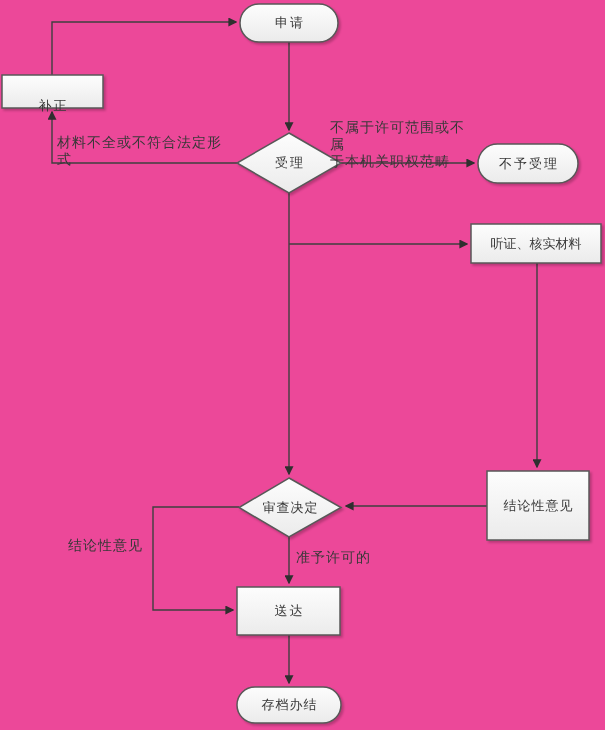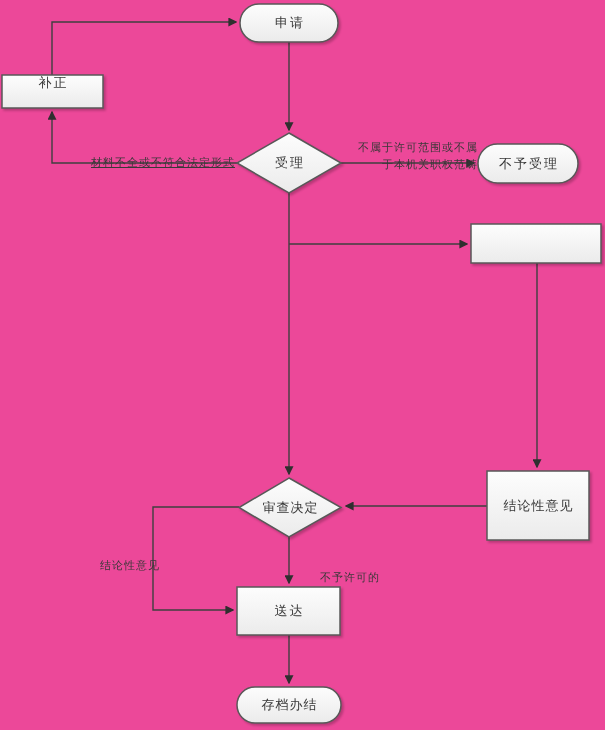--- a/index.html
+++ b/index.html
@@ -7,22 +7,22 @@
   body { font-family:"DejaVu Sans", sans-serif; }
   .canvas { position:relative; width:605px; height:730px; background:#ec4899; overflow:hidden; }
   .layer { position:absolute; left:0; top:0; width:605px; height:730px; }
   .shape { fill:url(#nodeGrad); stroke:#585858; stroke-width:1.5; filter:drop-shadow(2px 2px 1.2px rgba(0,0,0,0.22)); }
   .edge { fill:none; stroke:#3f3f3f; stroke-width:1.4; }
   .node-label {
     position:absolute; display:flex; align-items:center; justify-content:center;
     color:#383838; font-size:13px; letter-spacing:2px; text-indent:2px;
   }
   .edge-label {
-    position:absolute; color:#383838; font-size:11px; text-align:right;
-    white-space:pre-line; line-height:17px; letter-spacing:1px;margin-top:20px;
+    position:absolute; color:#383838; font-size:14px; text-align:left;
+    white-space:pre-line; line-height:17px; letter-spacing:1px;
   }
 </style>
 </head>
 <body>
 
 <div class="canvas">
 
   <svg class="layer" viewBox="0 0 605 730">
     <defs>
       <linearGradient id="nodeGrad" x1="0" y1="0" x2="0" y2="1">
@@ -51,27 +51,28 @@
     <polygon class="shape" points="289,133 341,163 289,193 237,163"></polygon>
     <rect class="shape" x="478" y="144" width="100" height="39" rx="19.5" ry="19.5"></rect>
     <rect class="shape" x="471" y="224" width="130" height="39"></rect>
     <rect class="shape" x="487" y="471" width="102" height="69"></rect>
     <polygon class="shape" points="289,478 341,507.5 289,537 239,507.5"></polygon>
     <rect class="shape" x="237" y="587" width="103" height="48"></rect>
     <rect class="shape" x="237" y="687" width="104" height="36" rx="18" ry="18"></rect>
   </svg>
 
   <div class="node-label" style="left:240px; top:4px;   width:98px;  height:38px;">申请</div>
-  <div class="node-label" style="left:2px;   top:66px;  width:101px; height:33px;">补正</div>
+  <div class="node-label" style="left:2px;   top:89px;  width:101px; height:33px;">补正</div>
   <div class="node-label" style="left:478px; top:144px; width:100px; height:39px;">不予受理</div>
   <div class="node-label" style="left:237px; top:133px; width:104px; height:60px;">受理</div>
+  <div class="node-label" style="left:471px; top:224px; width:130px; height:39px; letter-spacing:0; text-indent:0;">听证、核实材料</div>
   <div class="node-label" style="left:487px; top:471px; width:102px; height:69px; letter-spacing:1px; text-indent:1px;">结论性意见</div>
   <div class="node-label" style="left:237px; top:587px; width:103px; height:48px;">送达</div>
   <div class="node-label" style="left:239px; top:478px; width:102px; height:59px; letter-spacing:1px; text-indent:1px;">审查决定</div>
   <div class="node-label" style="left:237px; top:687px; width:104px; height:36px; letter-spacing:1px; text-indent:1px;">存档办结</div>
 
-  <div class="edge-label" style="left:57px;  top:134px; width:178px;text-decoration:underline;">材料不全或不符合法定形式</div>
+  <div class="edge-label" style="left:57px;  top:134px; width:178px;">材料不全或不符合法定形式</div>
   <div class="edge-label" style="left:330px; top:119px; width:148px;">不属于许可范围或不属
 于本机关职权范畴</div>
   <div class="edge-label" style="left:68px;  top:537px; width:92px;">结论性意见</div>
-  <div class="edge-label" style="left:296px; top:549px; width:84px;">不予许可的</div>
+  <div class="edge-label" style="left:296px; top:549px; width:84px;">准予许可的</div>
 
 </div>
 
 </body></html>

